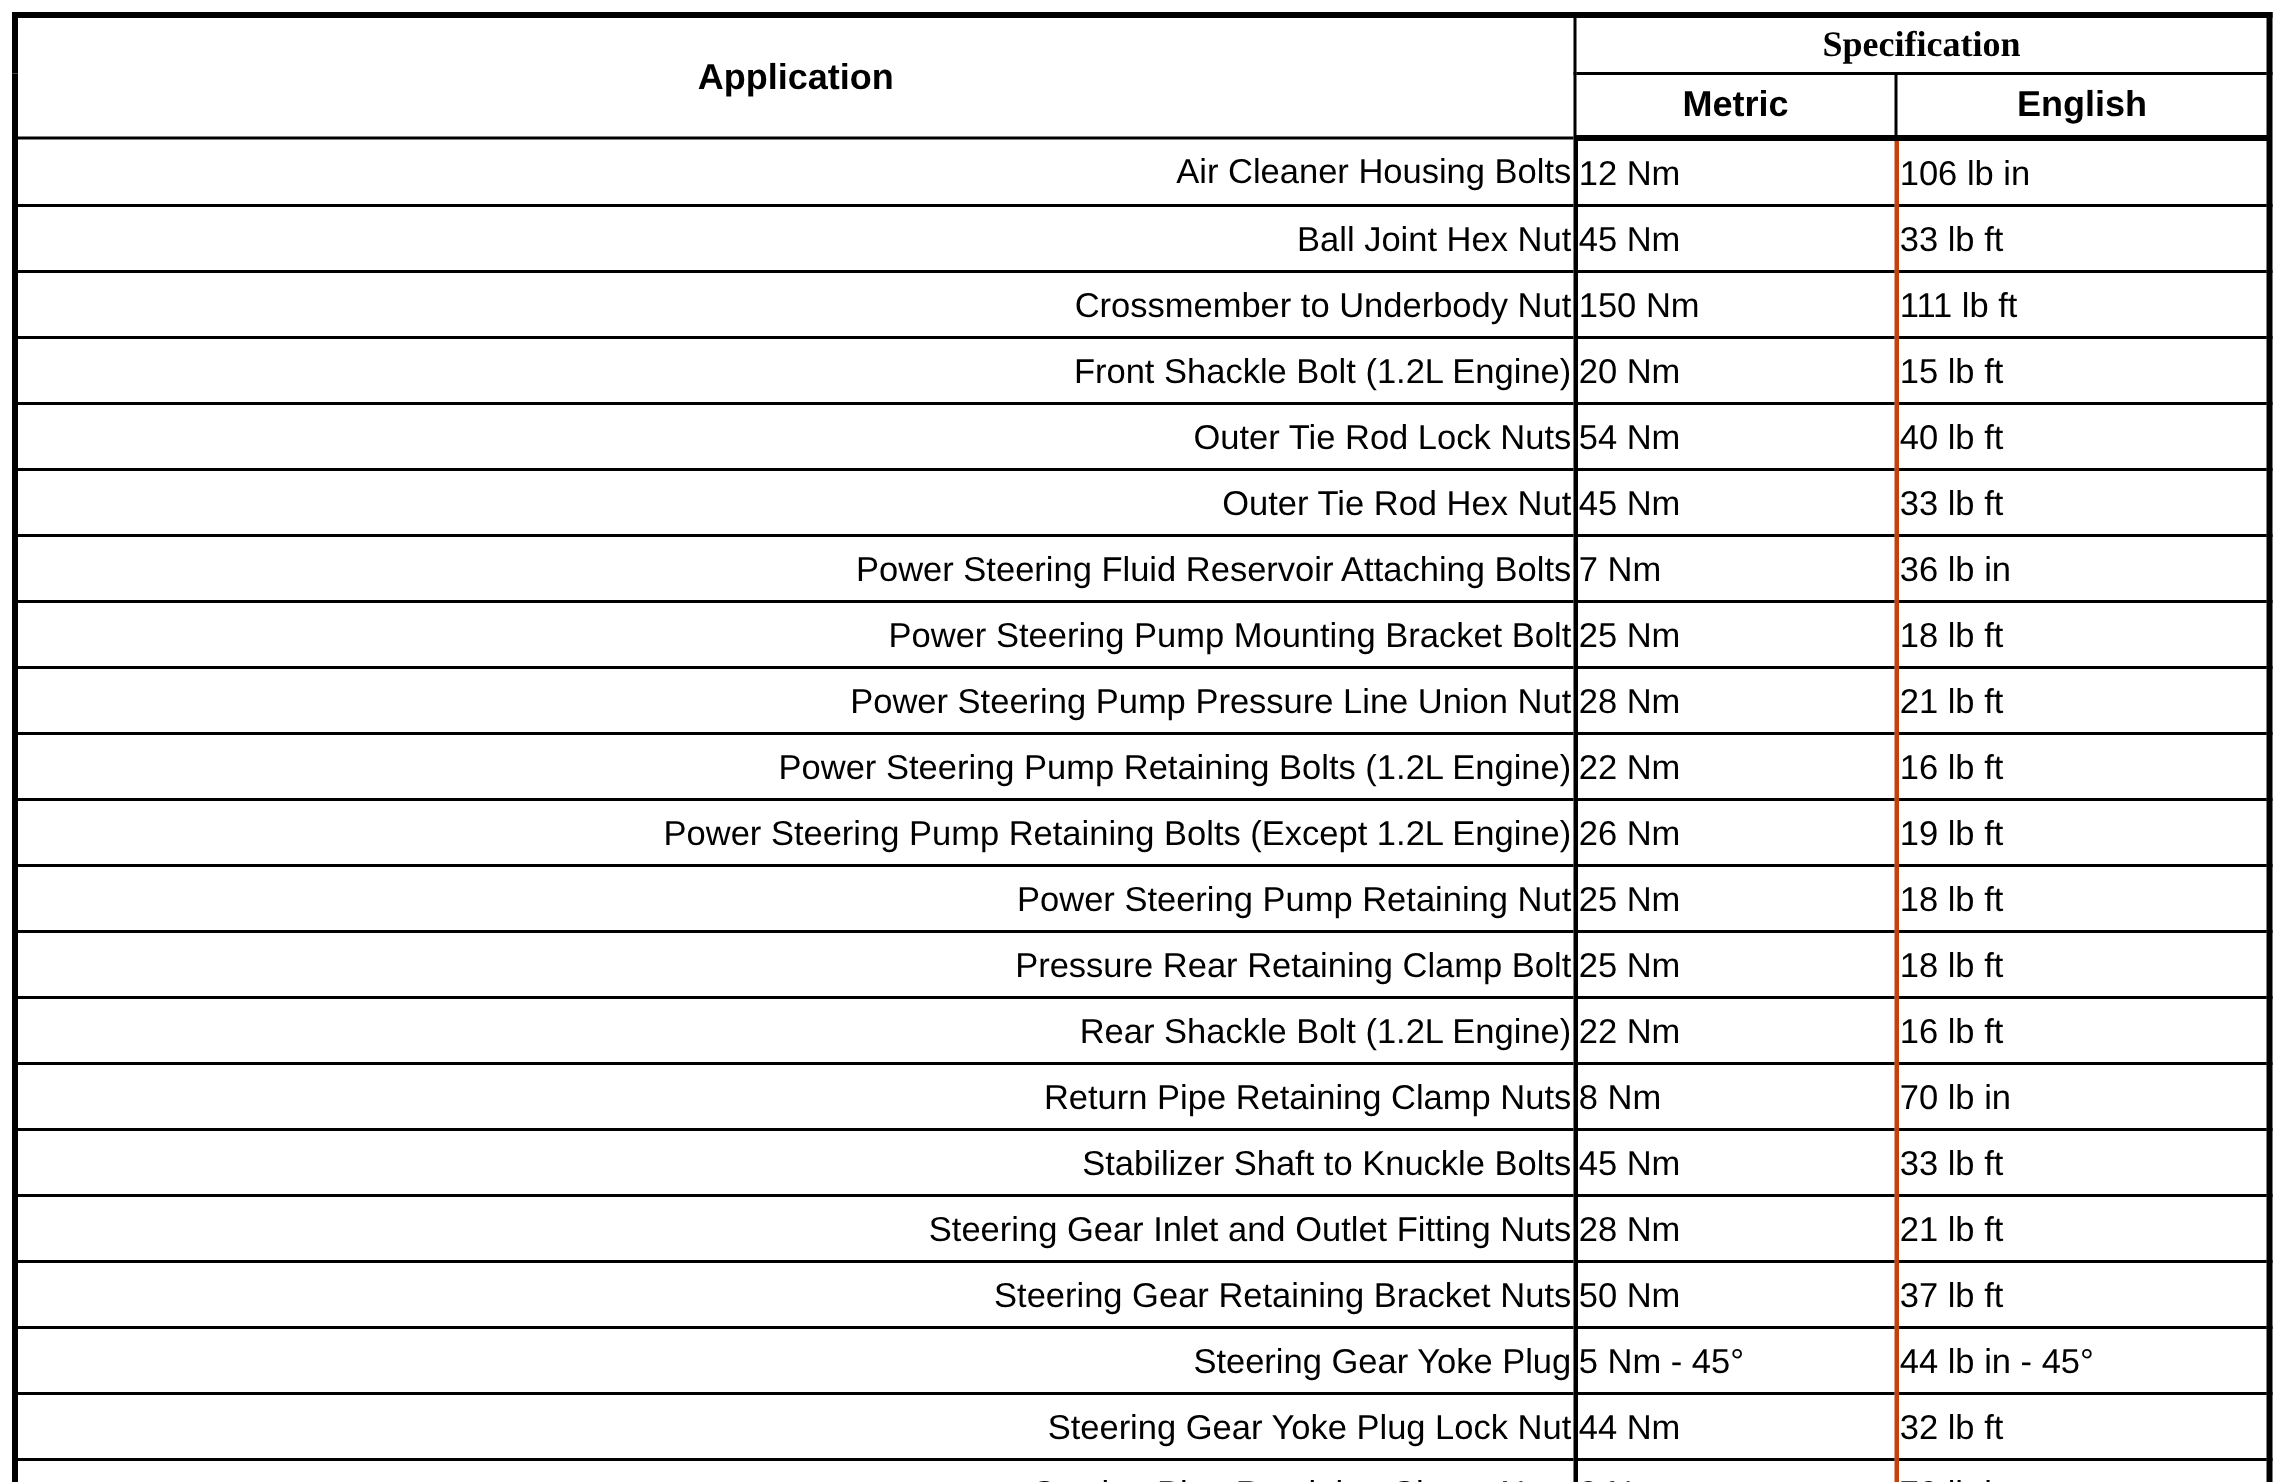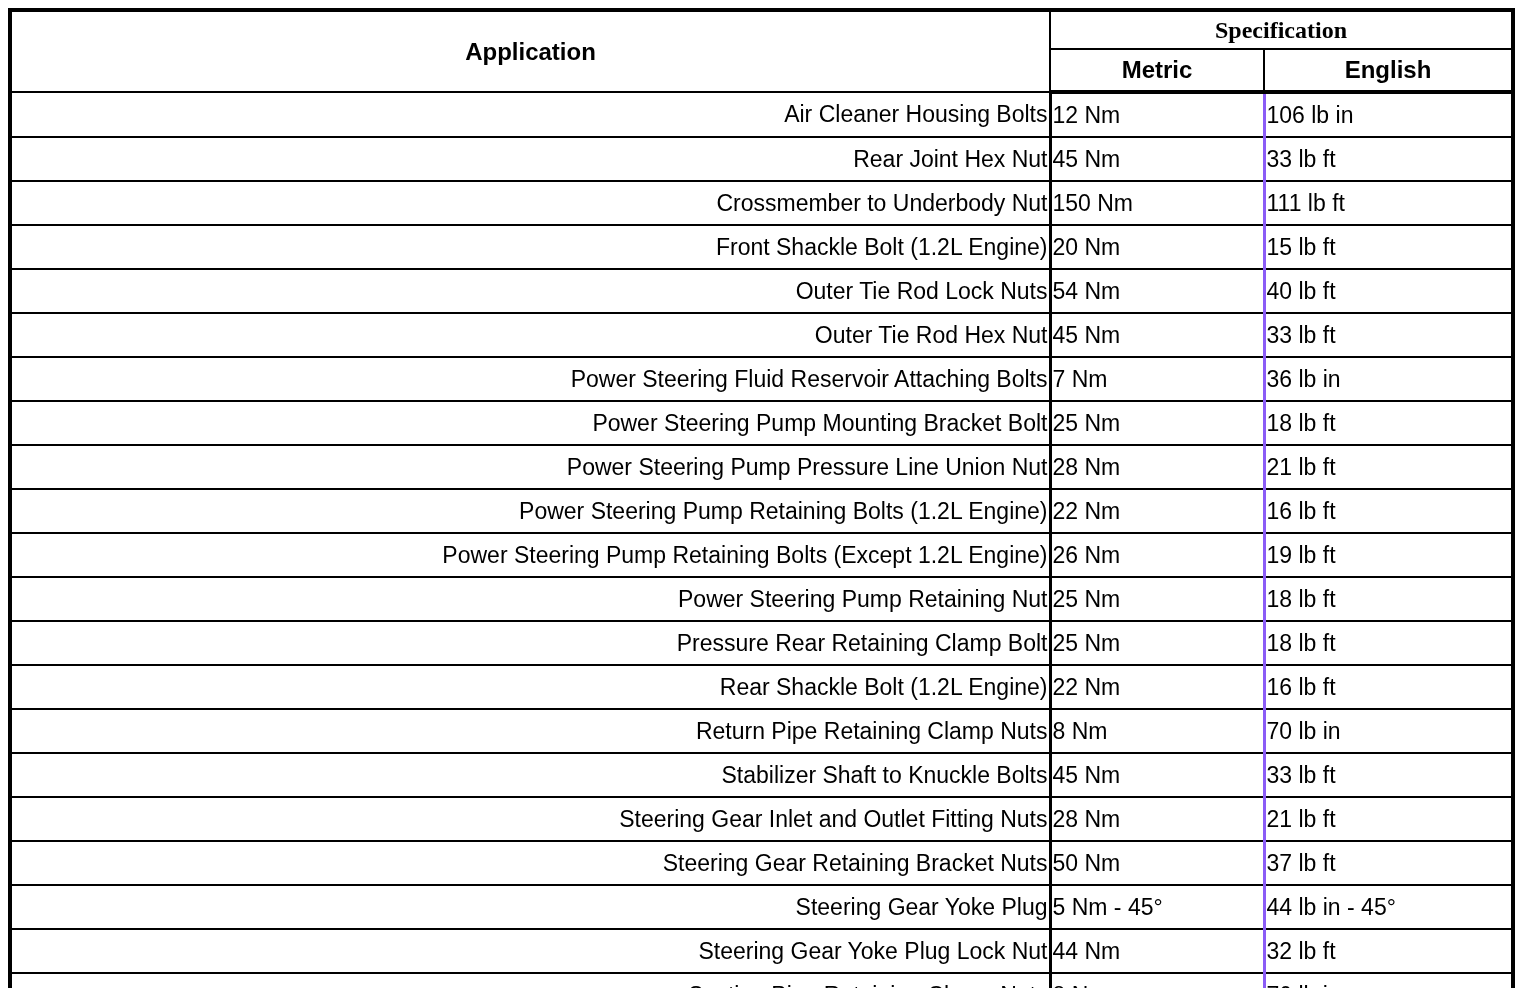--- a/index.html
+++ b/index.html
@@ -60,21 +60,21 @@
     height: 40px;
     font-size: 23px;
     vertical-align: middle;
   }
   td.app-cell {
     text-align: right;
     padding-left: 3px;
     border-right: 3px solid #000000;
   }
   td.val-cell { text-align: left; }
-  td.english-cell { border-left: 3px solid #8b5cf6; }
+  td.english-cell { border-left: 3px solid #c2410c; }
 </style>
 </head>
 <body>
 
 <table class="spec-table">
   <colgroup>
     <col class="col-application">
     <col class="col-metric">
     <col class="col-english">
   </colgroup>
@@ -88,21 +88,21 @@
       <th class="th-english">English</th>
     </tr>
   </thead>
   <tbody>
       <tr>
         <td class="app-cell">Air Cleaner Housing Bolts</td>
         <td class="val-cell metric-cell">12 Nm</td>
         <td class="val-cell english-cell">106 lb in</td>
       </tr>
       <tr>
-        <td class="app-cell">Rear Joint Hex Nut</td>
+        <td class="app-cell">Ball Joint Hex Nut</td>
         <td class="val-cell metric-cell">45 Nm</td>
         <td class="val-cell english-cell">33 lb ft</td>
       </tr>
       <tr>
         <td class="app-cell">Crossmember to Underbody Nut</td>
         <td class="val-cell metric-cell">150 Nm</td>
         <td class="val-cell english-cell">111 lb ft</td>
       </tr>
       <tr>
         <td class="app-cell">Front Shackle Bolt (1.2L Engine)</td>

